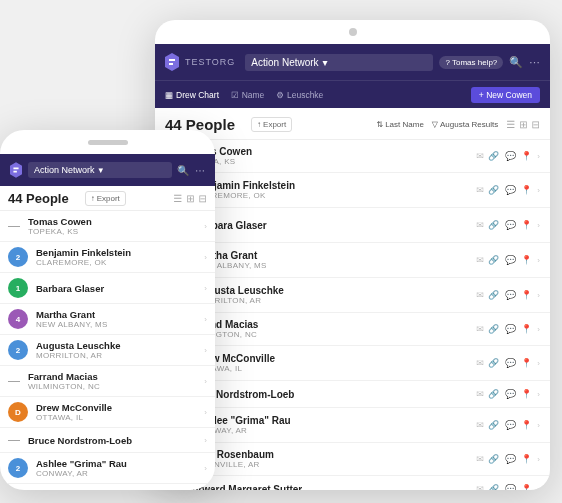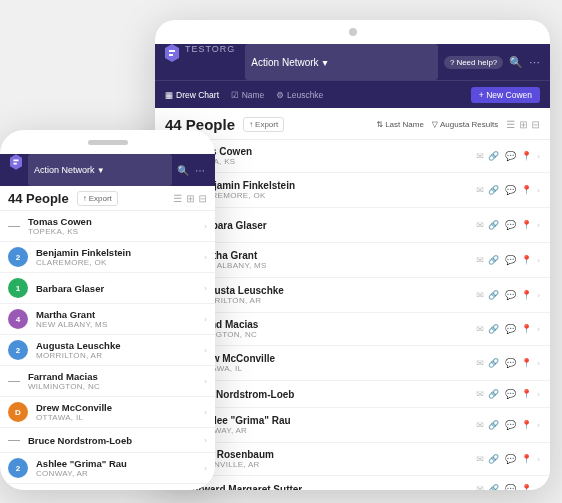--- a/index.html
+++ b/index.html
@@ -70,20 +70,21 @@
       height: calc(100% - 24px);
       overflow: hidden;
     }
 
     
     .nav-bar {
       background: #2d2560;
       padding: 0 10px;
       height: 36px;
       display: flex;
+      align-items: center;
       gap: 6px;
     }
     .nav-logo {
       width: 14px;
       height: 18px;
     }
     .nav-org {
       color: #aaa8c8;
       font-size: 9px;
       letter-spacing: 1px;
@@ -154,21 +155,21 @@
       align-items: center;
       gap: 2px;
       cursor: pointer;
     }
 
     
     .list-header {
       padding: 8px 10px 6px;
       display: flex;
       align-items: center;
-      gap: 8px;
+      gap: 16px;
       border-bottom: 1px solid #eee;
     }
     .list-title {
       font-size: 15px;
       font-weight: 700;
       color: #222;
     }
     .list-export {
       font-size: 8px;
       color: #666;
@@ -315,21 +316,21 @@
         <path d="M4 10 L8 10 L8 12 L4 12 Z" fill="white"></path>
       </svg>
       <span class="nav-org">TESTORG</span>
       <div class="nav-selector">
         <span>Action Network</span>
         <span class="caret"></span>
       </div>
       <div class="nav-actions">
         <div class="nav-help">
           <span>?</span>
-          <span>Need help?</span>
+          <span>Tomas help?</span>
         </div>
         <span class="nav-icon-btn">🔍</span>
         <span class="nav-icon-btn">⋯</span>
       </div>
     </div>
 
     <div class="toolbar">
       <div class="toolbar-item active">
         <span>▦</span>
         <span>Drew Chart</span>

